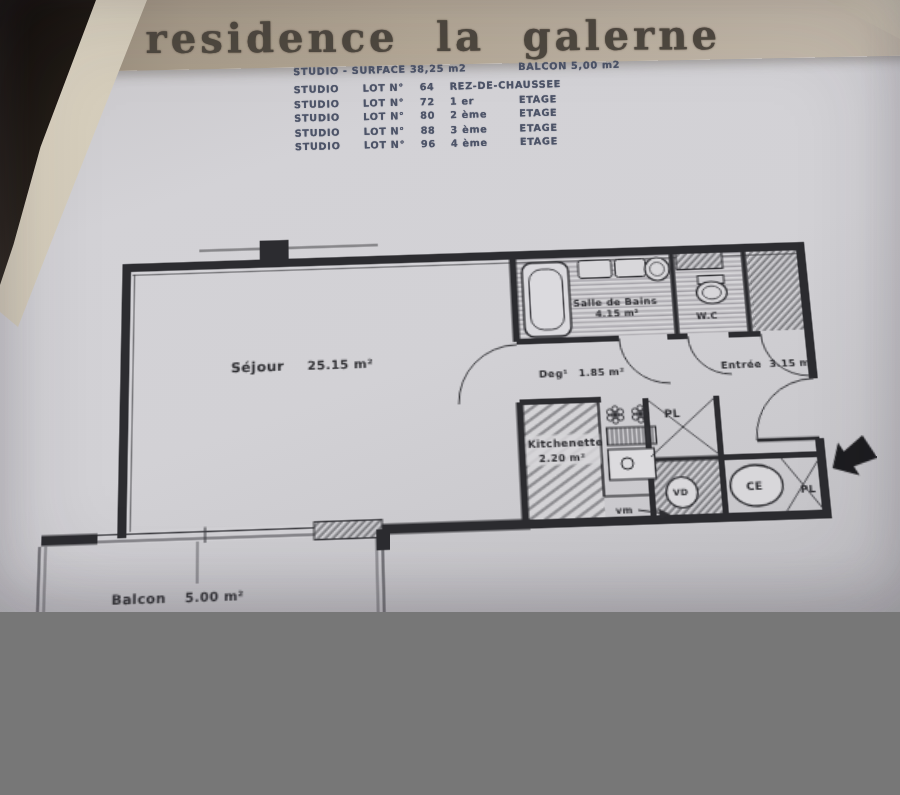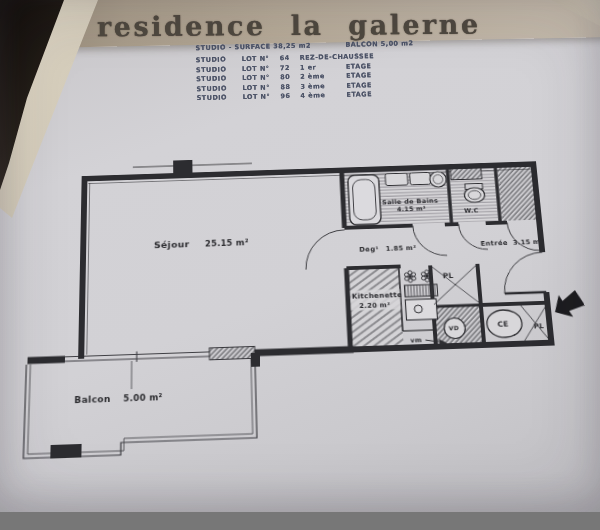--- a/index.html
+++ b/index.html
@@ -1,17 +1,17 @@
 <!DOCTYPE html>
 <html><head>
 <meta charset="utf-8">
 <style>
   html,body{margin:0;padding:0;background:#777;}
   .photo{
-    position:relative;width:600px;height:512px;overflow:hidden;
+    position:relative;width:600px;height:408px;overflow:hidden;
     background:linear-gradient(160deg,#c7c5c8 0%,#d3d2d6 28%,#d2d1d5 55%,#cac9cd 78%,#bfbec2 100%);
     font-family:"DejaVu Sans",sans-serif;
   }
   .vignette{position:absolute;inset:0;pointer-events:none;
     box-shadow:inset 0 0 70px rgba(40,35,45,.18), inset 0 -14px 30px rgba(90,85,95,.22);}
   
   .band{position:absolute;top:-9px;left:-10px;right:-10px;height:52px;
     background:linear-gradient(92deg,#8e8172 0%,#a99d8b 22%,#b5a997 46%,#bcb1a1 68%,#c6bcae 100%);
     transform:rotate(-1.1deg);box-shadow:0 3px 7px rgba(70,60,50,.35);}
   .title{position:absolute;left:97px;top:10px;

